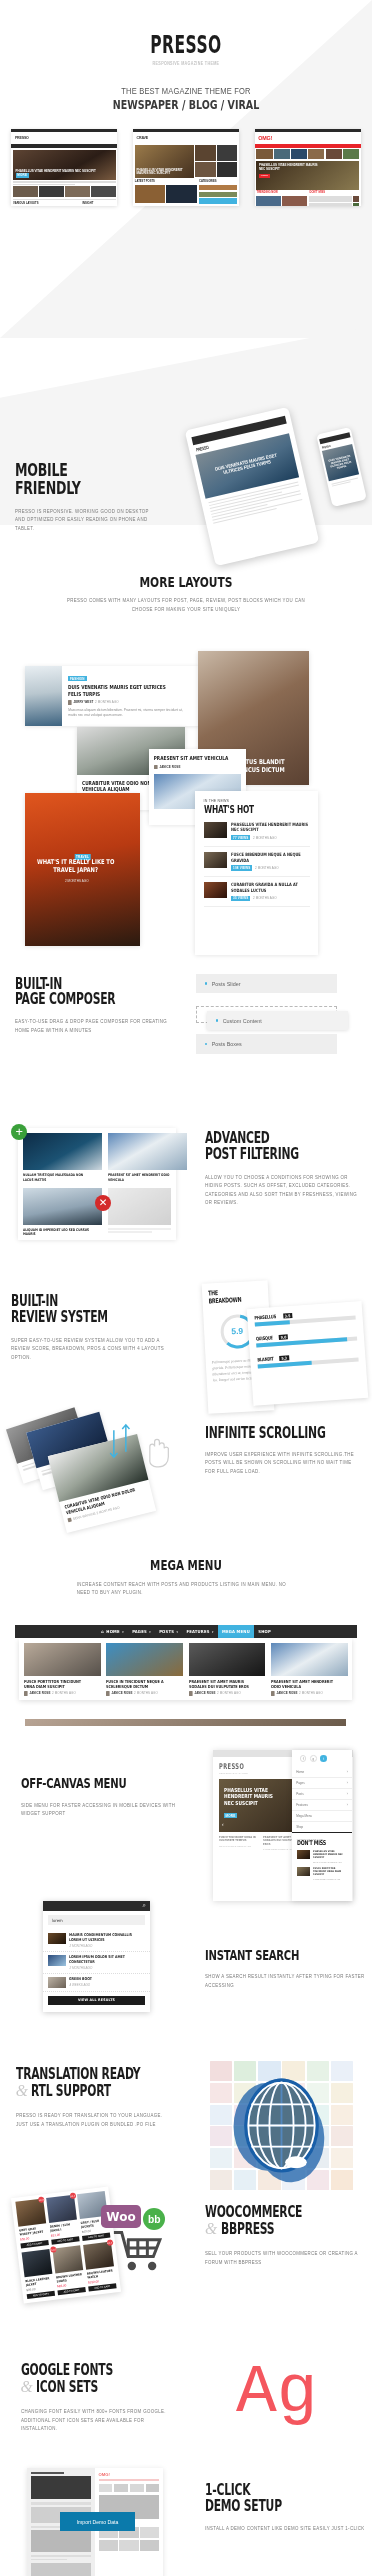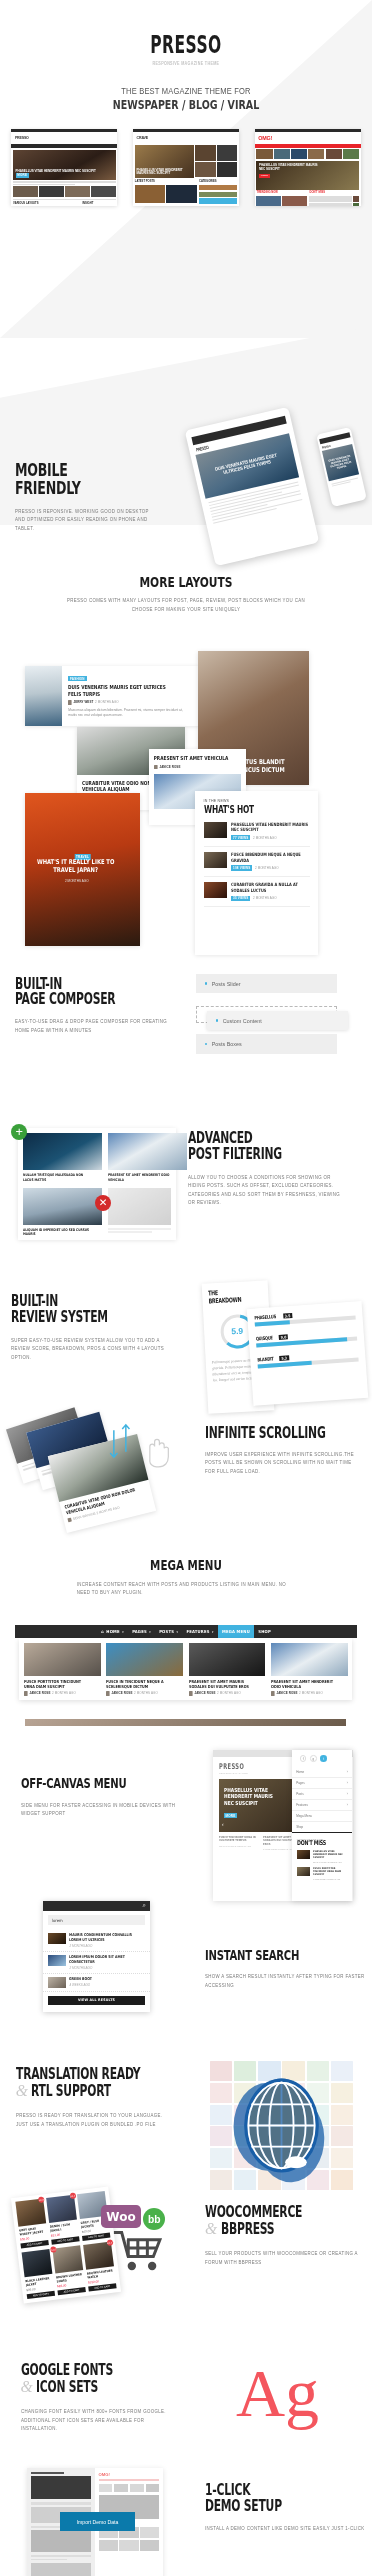--- a/index.html
+++ b/index.html
@@ -487,21 +487,21 @@
 <div class="dashed" style="position:absolute;top:1006px;left:196px;width:141px;height:17px;"></div>
 <div class="cbox drag" style="position:absolute;top:1011px;left:207px;width:141px;height:19.3px;">
   <span class="dot"></span>
   <span>Custom Content</span>
 </div>
 <div class="cbox" style="position:absolute;top:1034px;left:196px;width:141px;height:20px;">
   <span class="dot"></span>
   <span>Posts Boxes</span>
 </div>
 
-<div style="position:absolute;top:1131px;left:188px;width:163px;">
+<div style="position:absolute;top:1131px;left:205px;width:163px;">
   <div class="cond-head" style="font-size:15px;line-height:15.7px;">ADVANCED</div>
   <div class="cond-head" style="font-size:15px;line-height:15.7px;">POST FILTERING</div>
   <div class="body-txt left" style="margin-top:10.3px;width:181px;">ALLOW YOU TO CHOOSE A CONDITIONS FOR SHOWING OR HIDING POSTS. SUCH AS OFFSET, EXCLUDED CATEGORIES. CATEGORIES AND ALSO SORT THEM BY FRESHNESS, VIEWING OR REVIEWS.</div>
 </div>
 
 <div class="card" style="top:1128px;left:18px;width:158px;height:112px;padding:5.4px;">
   <div style="display:flex;gap:5.4px;">
     <div style="flex:1;">
       <div style="height:37px;background:linear-gradient(150deg,#0d2b45,#1b5273 55%,#cfd9e0);"></div>
       <div class="card-title" style="font-size:3.6px;line-height:4.5px;margin-top:3px;width:79px;">NULLAM TRISTIQUE MALESUADA NON LACUS MATTIS</div>
@@ -944,21 +944,21 @@
 </div>
 
 <div style="position:absolute;top:2362px;left:20.5px;width:175px;">
   <div class="cond-head" style="font-size:15px;line-height:16.3px;">GOOGLE FONTS</div>
   <div style="display:flex;align-items:baseline;gap:3.6px;">
     <span class="amp" style="font-size:15.7px;">&amp;</span>
     <span class="cond-head" style="font-size:15px;line-height:16.3px;">ICON SETS</span>
   </div>
   <div class="body-txt left" style="margin-top:11px;width:181px;">CHANGING FONT EASILY WITH 800+ FONTS FROM GOOGLE. ADDITIONAL FONT ICON SETS ARE AVAILABLE FOR INSTALLATION.</div>
 </div>
-<div style="position:absolute;top:2359px;left:236px;font-family:Liberation Serif, serif;font-size:68px;
+<div style="position:absolute;top:2359px;left:236px;font-family:Liberation Mono, monospace;font-size:68px;
             color:#f4565e;line-height:68px;text-align:center;">Ag</div>
 
 <div style="position:absolute;top:2482px;left:205px;width:163px;">
   <div class="cond-head" style="font-size:15px;line-height:16.3px;">1-CLICK</div>
   <div class="cond-head" style="font-size:15px;line-height:16.3px;">DEMO SETUP</div>
   <div class="body-txt left" style="margin-top:9px;width:193px;">INSTALL A DEMO CONTENT LIKE DEMO SITE EASILY JUST 1-CLICK</div>
 </div>
 
 <div class="demo-shot" style="top:2468px;left:27px;width:136px;height:124px;">
   <div style="display:flex;height:100%;">

